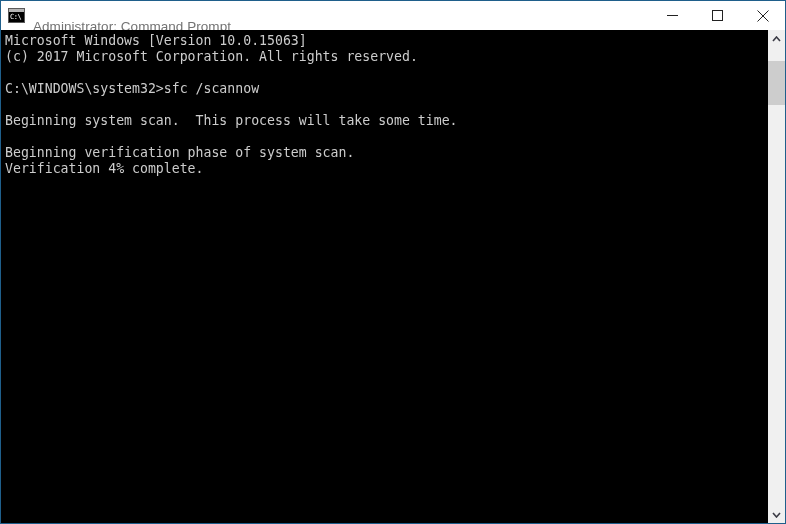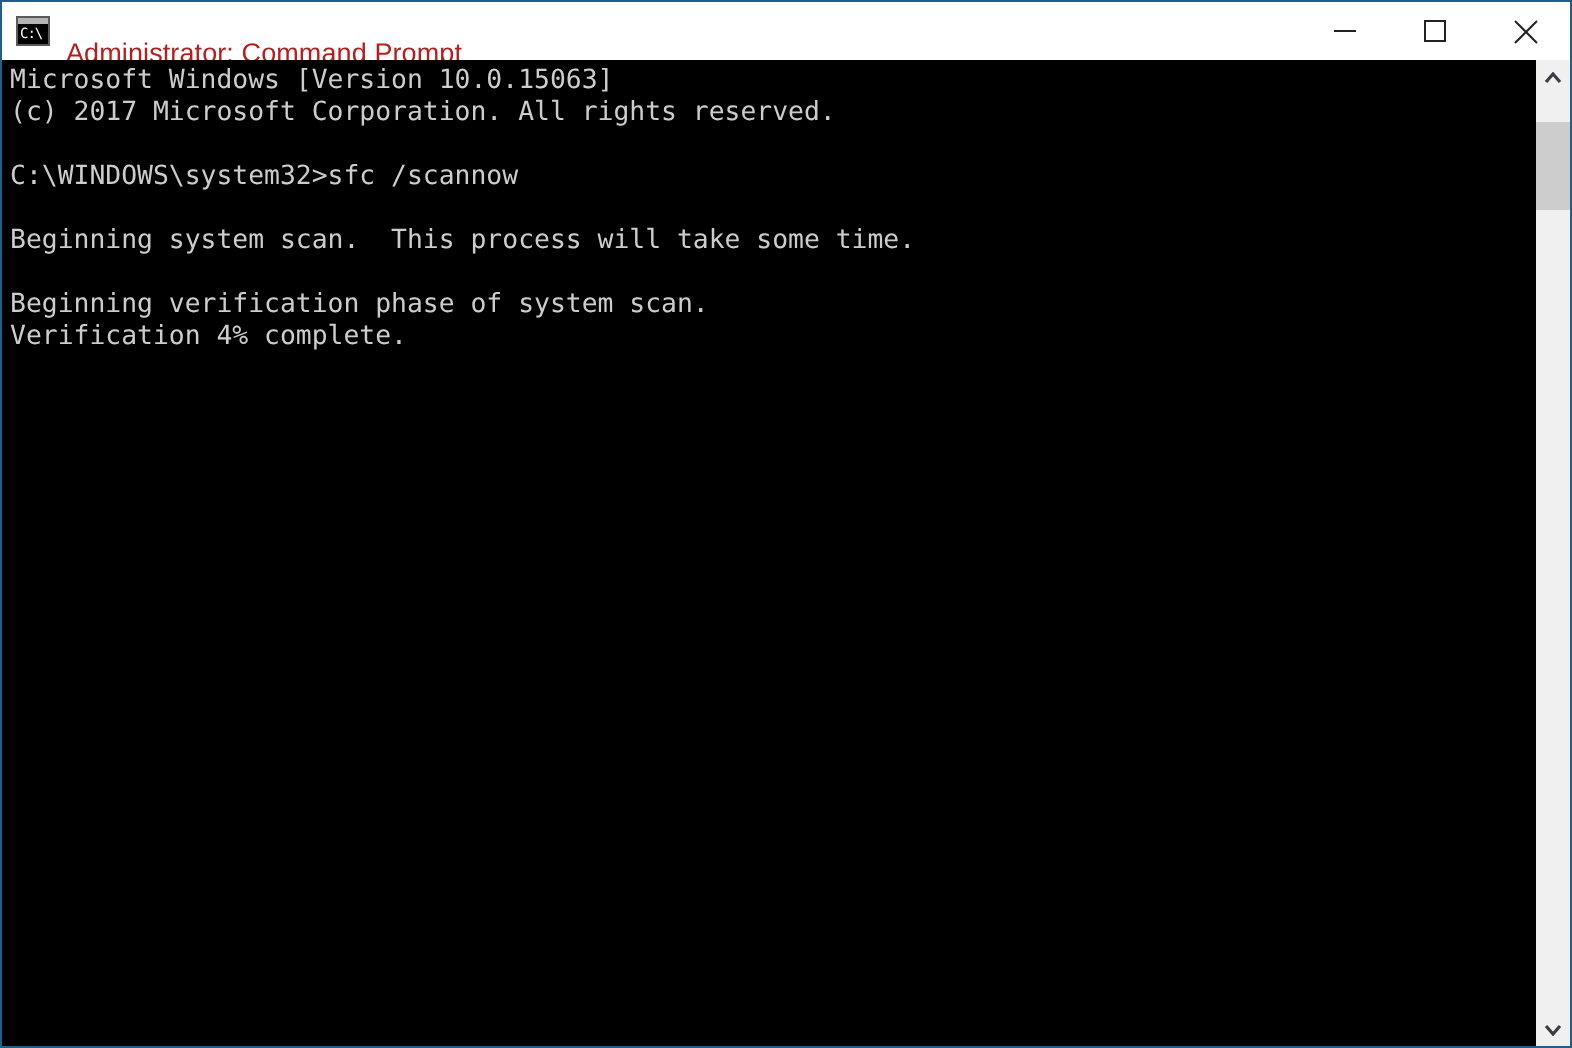--- a/index.html
+++ b/index.html
@@ -161,21 +161,21 @@
 
 <div id="window" style="border-color: rgb(31, 95, 139);">
 
   <div id="titlebar" style="background: rgb(255, 255, 255);">
 
     <div id="app-icon">
       <div class="icon-titlestrip"></div>
       <div class="icon-screen">C:\</div>
     </div>
 
-    <div id="titlebar-text" style="color: #b91c1c; margin-top: 21px;">Administrator: Command Prompt</div>
+    <div id="titlebar-text" style="color: #737373; margin-top: 21px;">Administrator: Command Prompt</div>
 
     <div id="caption-buttons">
 
       <button class="caption-btn">
         <svg width="11" height="11" viewBox="0 0 11 11">
           <rect x="0" y="5" width="11" height="1" fill="#222222"></rect>
         </svg>
       </button>
 
       <button class="caption-btn">

